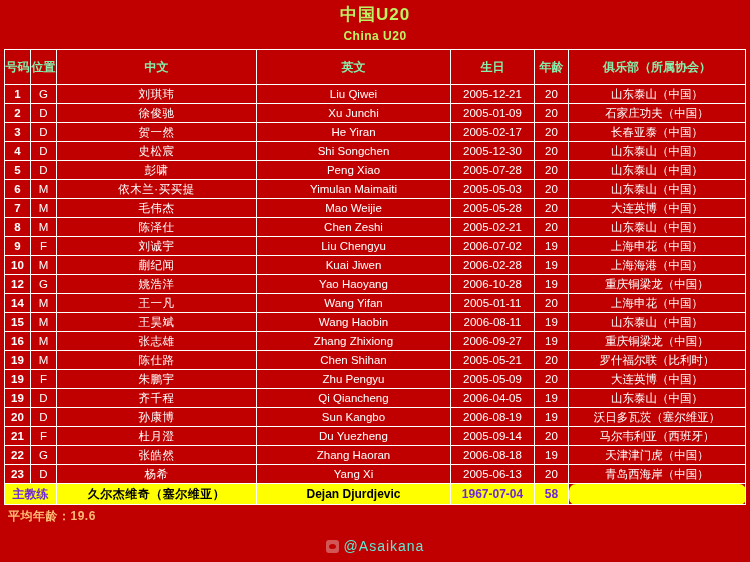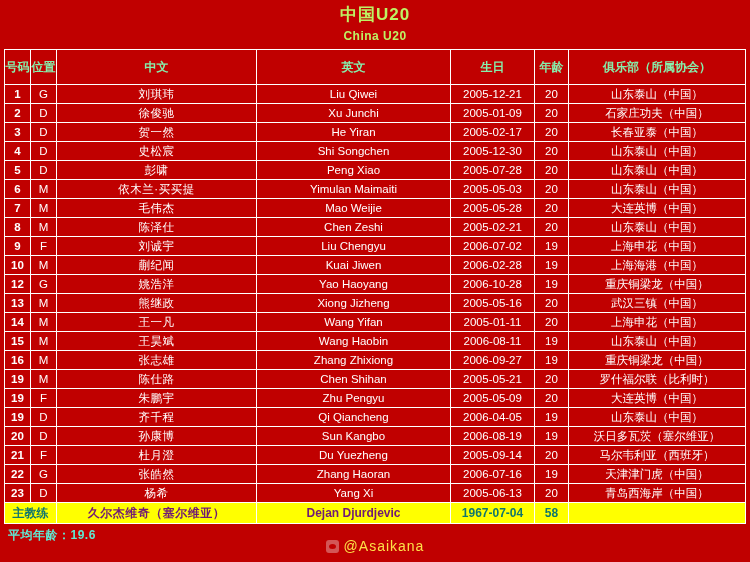--- a/index.html
+++ b/index.html
@@ -62,43 +62,43 @@
   .c-en{width:194px;}
   .c-birth{width:84px;}
   .c-age{width:34px;}
   .c-club{width:auto;}
   td.num{color:#ffd24a;font-weight:bold;font-size:12px;}
   td.pos{color:#ffffff;font-size:11.5px;}
   td.cn{font-size:12.5px;letter-spacing:0.5px;}
   td.en{font-size:12.5px;}
   td.birth{font-size:11.5px;}
   td.age{font-size:11.5px;}
-  td.club{font-size:12px;}
+  td.club{font-size:12px;border-radius:7px;}
   tr.coach td{
     background:#ffff00;
-    color:#0f766e;
+    color:#6d28d9;
     font-weight:bold;
     font-size:12px;
     height:20px;
   }
-  tr.coach td.cn, tr.coach td.en{color:#701a75;}
+  tr.coach td.cn, tr.coach td.en{color:#000000;}
   .footer{
     margin-top:3px;
-    color:#5eead4;
+    color:#fdba74;
     font-size:12px;
     font-weight:bold;
     padding-left:4px;
     letter-spacing:0.5px;
   }
   .watermark{
     position:absolute;
     left:0;right:0;
     bottom:8px;
     text-align:center;
-    color:#fde047;
+    color:#5eead4;
     font-size:14px;
     letter-spacing:1px;
   }
   .wm-ico{
     display:inline-block;
     width:13px;height:13px;
     border-radius:3px;
     background:#d35656;
     margin-right:5px;
     vertical-align:-2px;
@@ -238,29 +238,20 @@
         <tr>
           <td class="num">12</td>
           <td class="pos">G</td>
           <td class="cn">姚浩洋</td>
           <td class="en">Yao Haoyang</td>
           <td class="birth">2006-10-28</td>
           <td class="age">19</td>
           <td class="club">重庆铜梁龙（中国）</td>
         </tr>
         <tr>
-          <td class="num">13</td>
-          <td class="pos">M</td>
-          <td class="cn">熊继政</td>
-          <td class="en">Xiong Jizheng</td>
-          <td class="birth">2005-05-16</td>
-          <td class="age">20</td>
-          <td class="club">武汉三镇（中国）</td>
-        </tr>
-        <tr>
           <td class="num">14</td>
           <td class="pos">M</td>
           <td class="cn">王一凡</td>
           <td class="en">Wang Yifan</td>
           <td class="birth">2005-01-11</td>
           <td class="age">20</td>
           <td class="club">上海申花（中国）</td>
         </tr>
         <tr>
           <td class="num">15</td>
@@ -323,21 +314,21 @@
           <td class="en">Du Yuezheng</td>
           <td class="birth">2005-09-14</td>
           <td class="age">20</td>
           <td class="club">马尔韦利亚（西班牙）</td>
         </tr>
         <tr>
           <td class="num">22</td>
           <td class="pos">G</td>
           <td class="cn">张皓然</td>
           <td class="en">Zhang Haoran</td>
-          <td class="birth">2006-07-16</td>
+          <td class="birth">2006-08-18</td>
           <td class="age">19</td>
           <td class="club">天津津门虎（中国）</td>
         </tr>
         <tr>
           <td class="num">23</td>
           <td class="pos">D</td>
           <td class="cn">杨希</td>
           <td class="en">Yang Xi</td>
           <td class="birth">2005-06-13</td>
           <td class="age">20</td>

